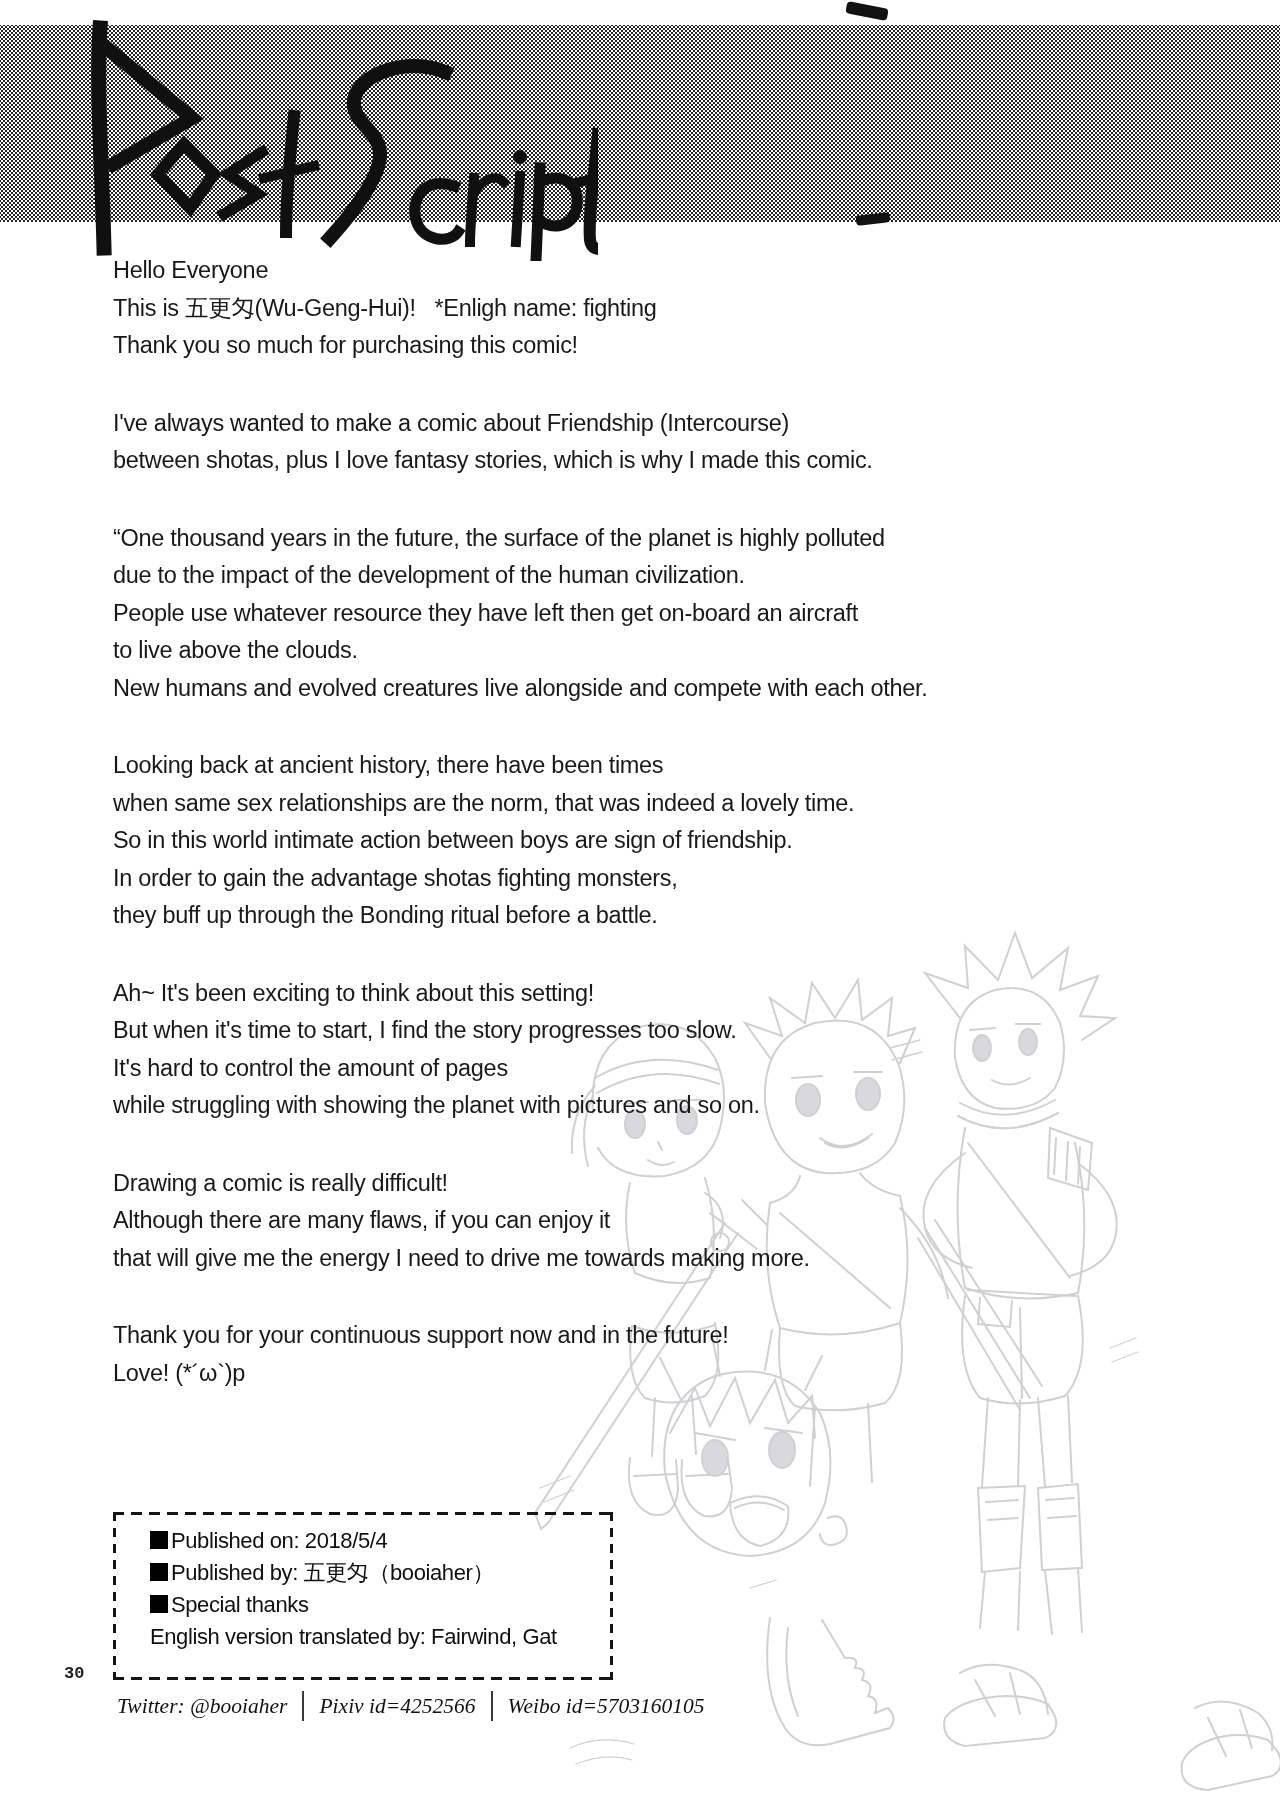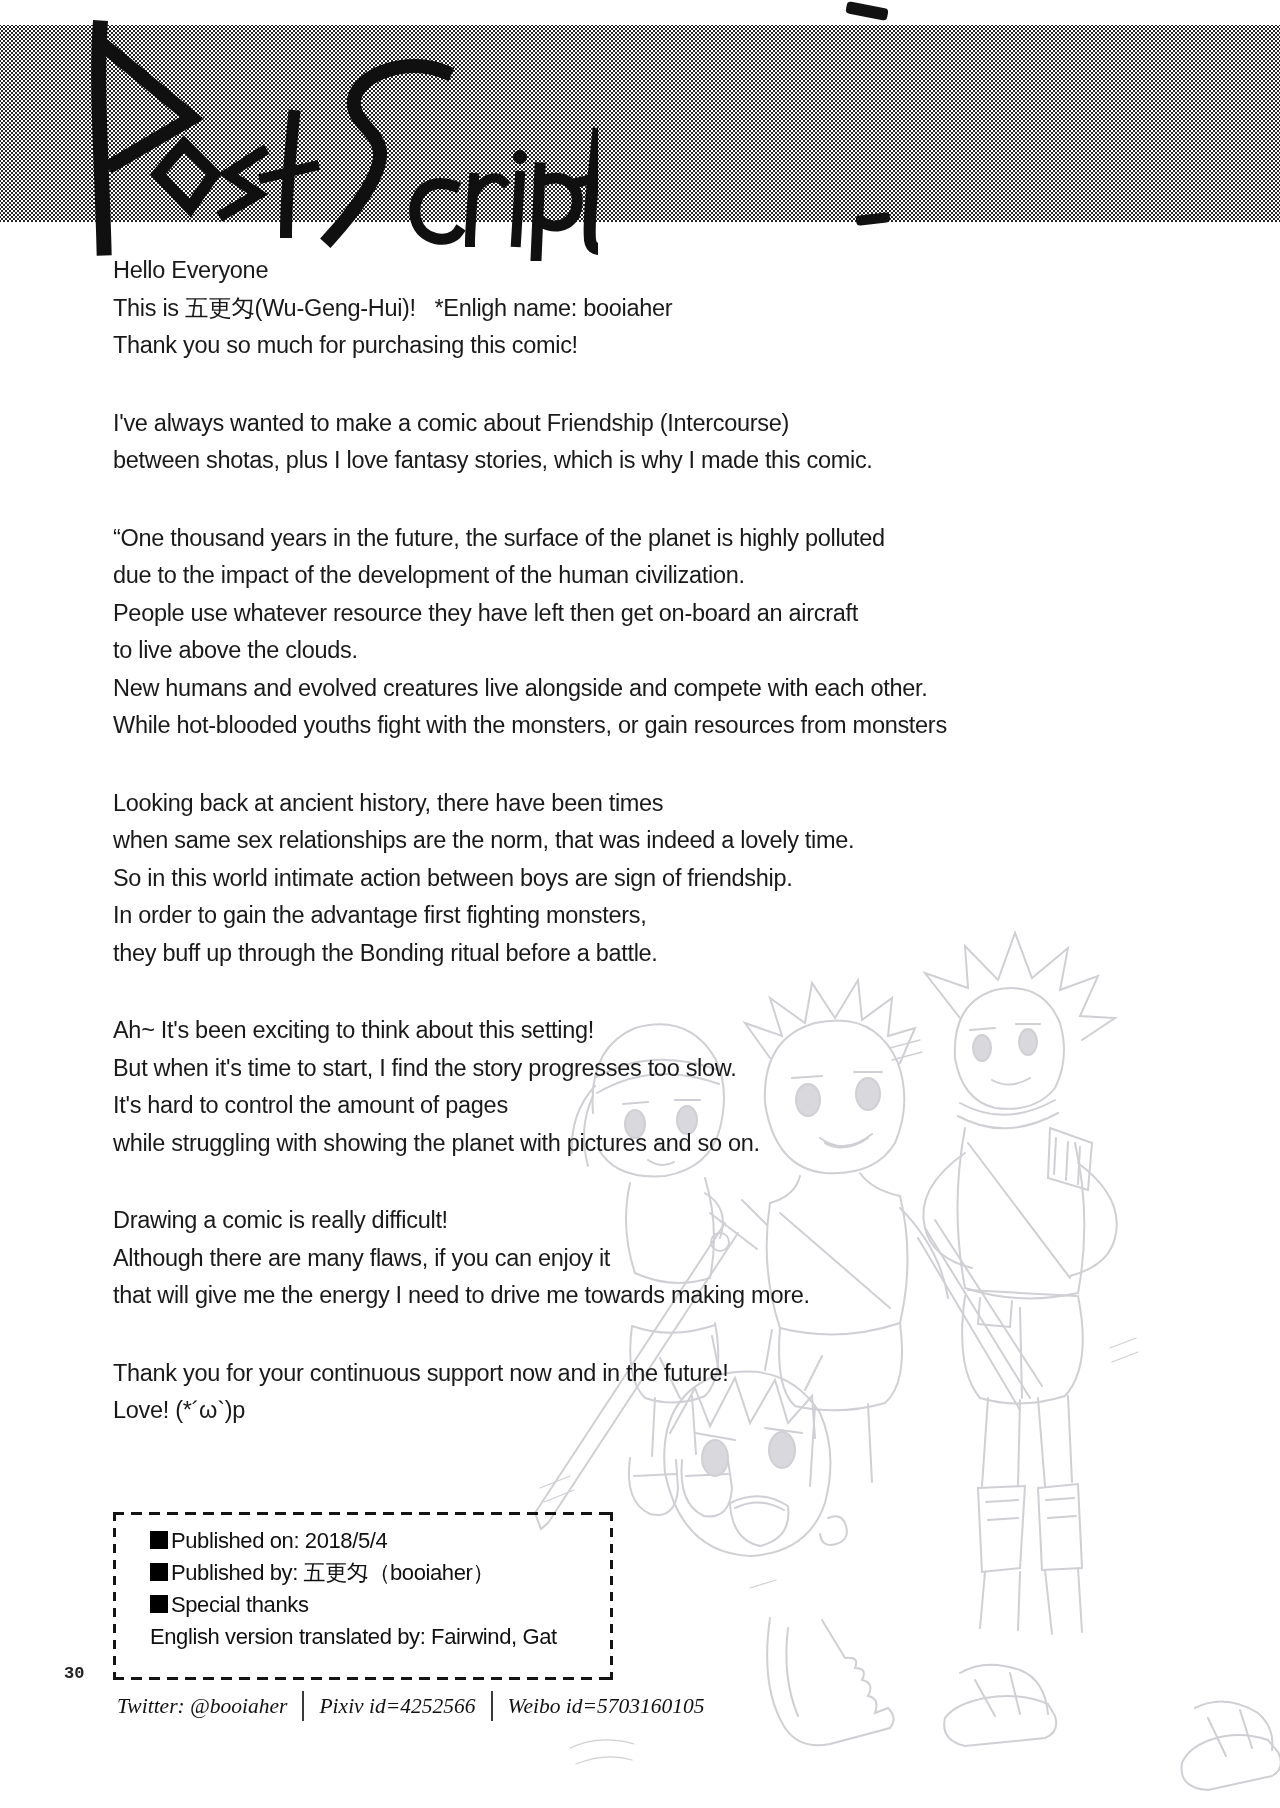--- a/index.html
+++ b/index.html
@@ -171,40 +171,39 @@
     <g stroke-width="1.3">
       <path d="M470,120 L500,112 M472,132 L502,124 M120,560 L150,548 M124,574 L154,562"></path>
       <path d="M690,420 L716,410 M692,434 L718,424 M330,660 L356,652"></path>
       <path d="M150,820 Q180,806 214,816 M156,836 Q186,824 212,832"></path>
     </g>
   </svg>
 
   <div class="body-text">
       <p>
         <span class="line">Hello Everyone</span>
-        <span class="line">This is 五更匁(Wu-Geng-Hui)!   *Enligh name: booiaher</span>
+        <span class="line">This is 五更匁(Wu-Geng-Hui)!   *Enligh name: fighting</span>
         <span class="line">Thank you so much for purchasing this comic!</span>
       </p>
       <p>
         <span class="line">I've always wanted to make a comic about Friendship (Intercourse)</span>
         <span class="line">between shotas, plus I love fantasy stories, which is why I made this comic.</span>
       </p>
       <p>
         <span class="line">“One thousand years in the future, the surface of the planet is highly polluted</span>
         <span class="line">due to the impact of the development of the human civilization.</span>
         <span class="line">People use whatever resource they have left then get on-board an aircraft</span>
         <span class="line">to live above the clouds.</span>
         <span class="line">New humans and evolved creatures live alongside and compete with each other.</span>
-        <span class="line">While hot-blooded youths fight with the monsters, or gain resources from monsters</span>
       </p>
       <p>
         <span class="line">Looking back at ancient history, there have been times</span>
         <span class="line">when same sex relationships are the norm, that was indeed a lovely time.</span>
         <span class="line">So in this world intimate action between boys are sign of friendship.</span>
-        <span class="line">In order to gain the advantage first fighting monsters,</span>
+        <span class="line">In order to gain the advantage shotas fighting monsters,</span>
         <span class="line">they buff up through the Bonding ritual before a battle.</span>
       </p>
       <p>
         <span class="line">Ah~ It's been exciting to think about this setting!</span>
         <span class="line">But when it's time to start, I find the story progresses too slow.</span>
         <span class="line">It's hard to control the amount of pages</span>
         <span class="line">while struggling with showing the planet with pictures and so on.</span>
       </p>
       <p>
         <span class="line">Drawing a comic is really difficult!</span>

